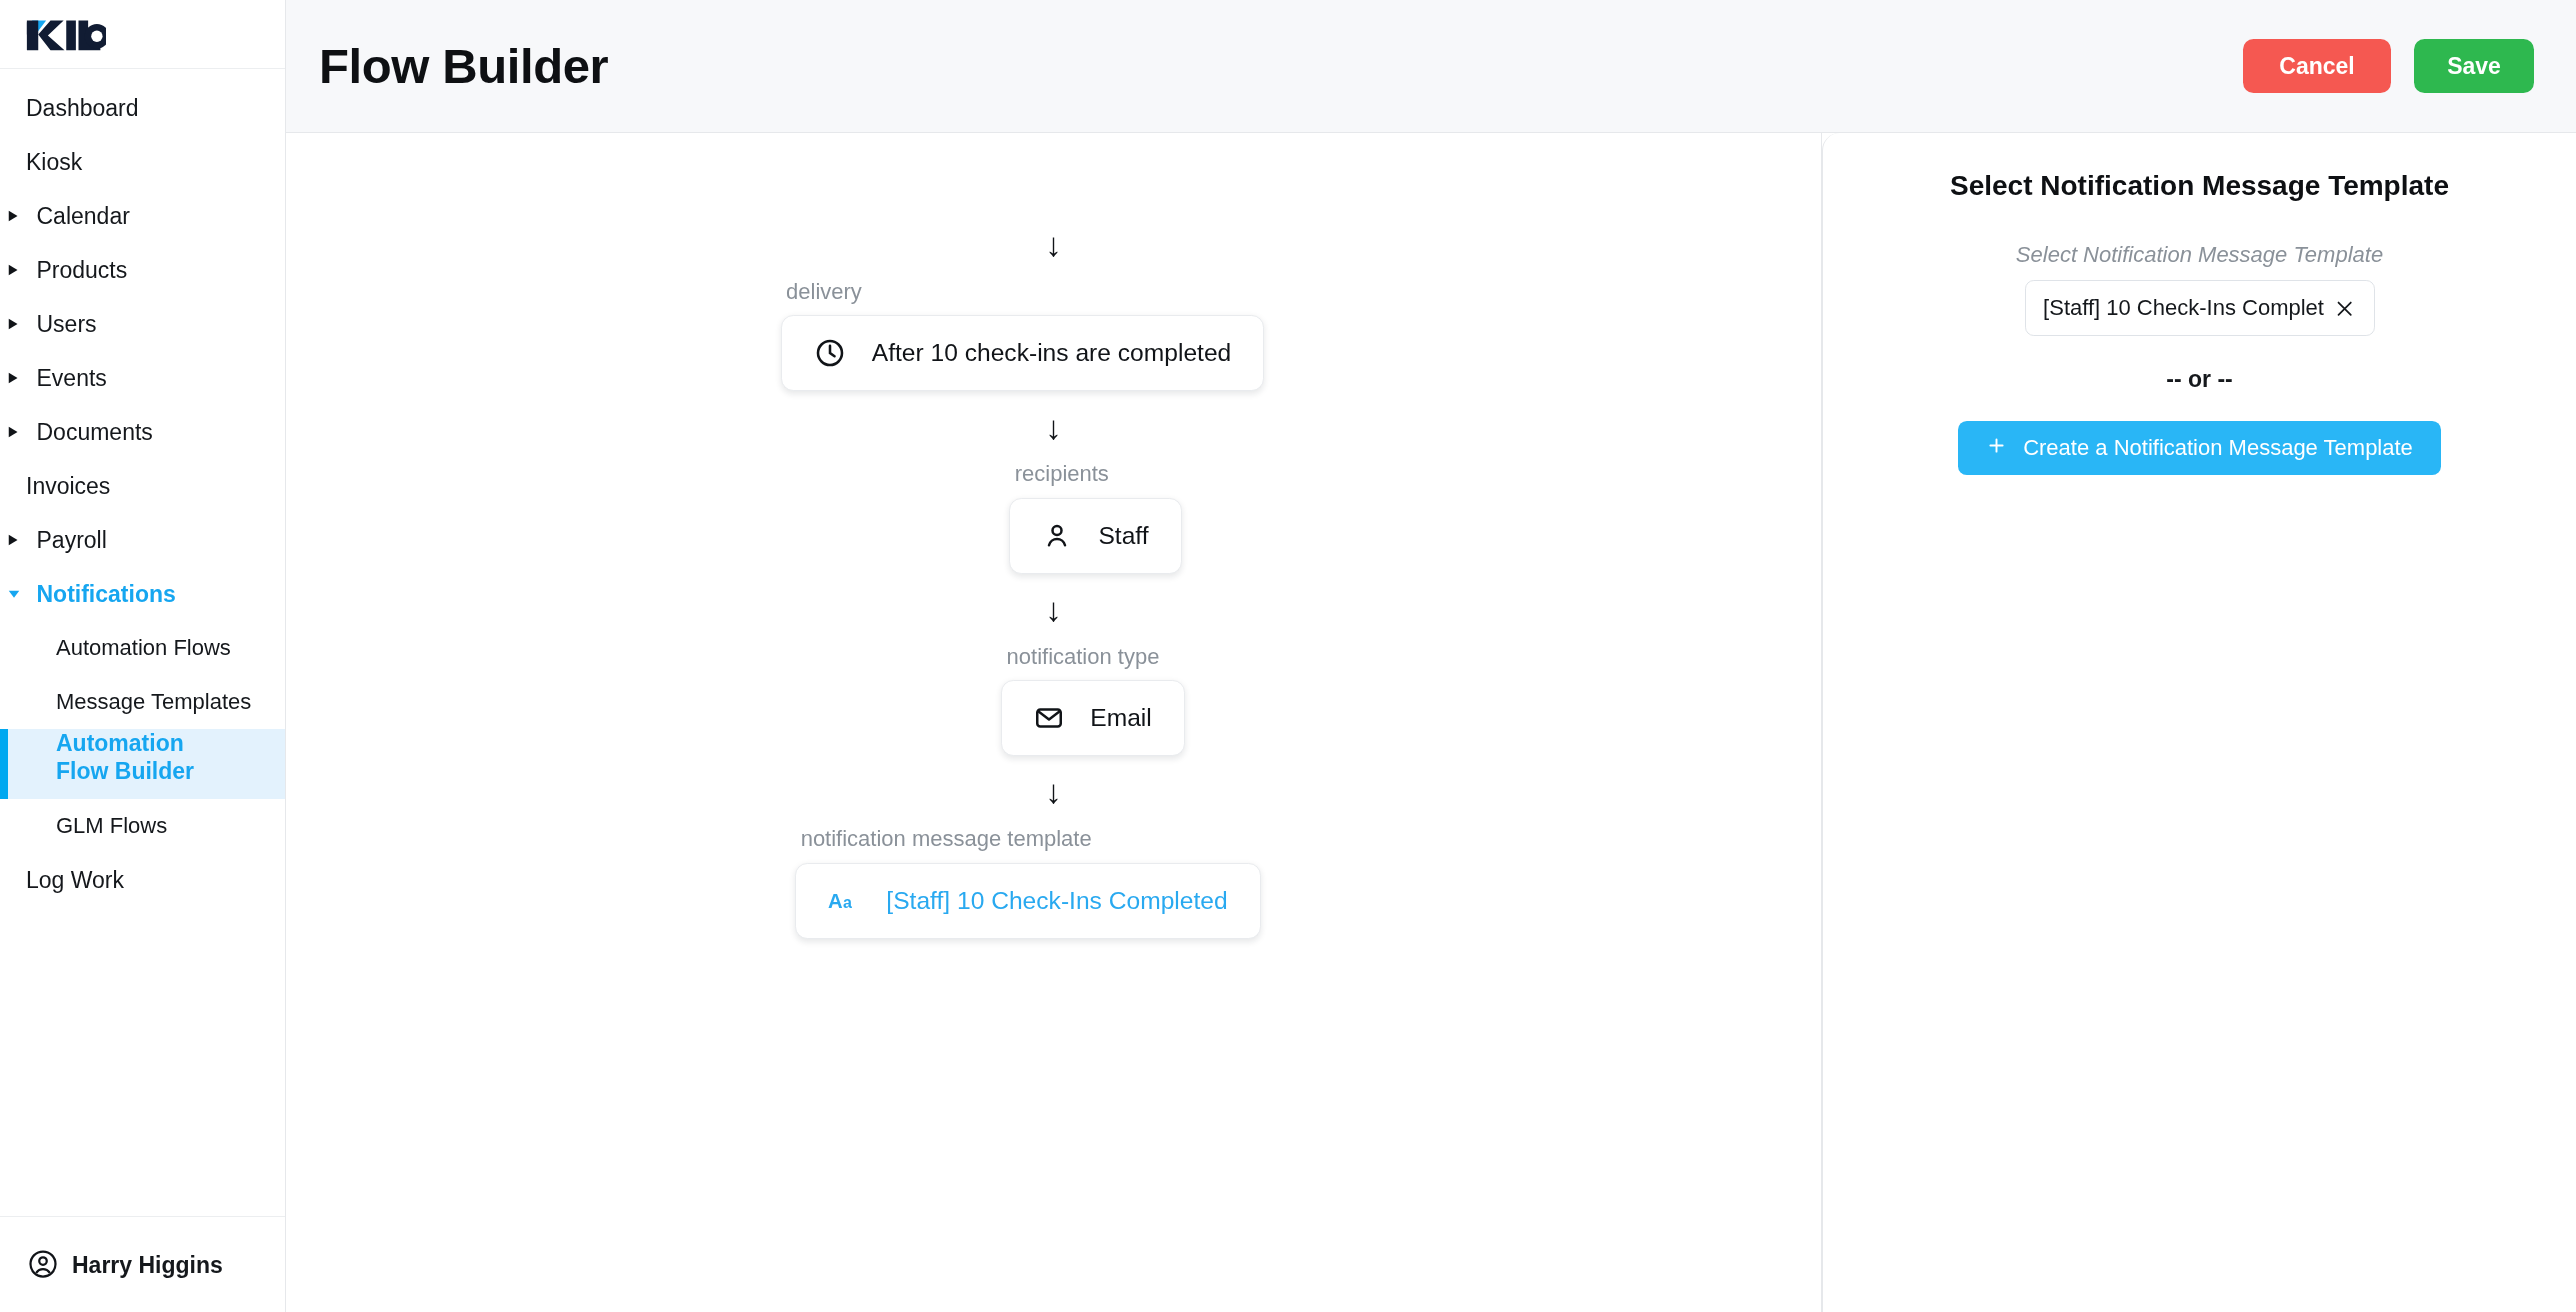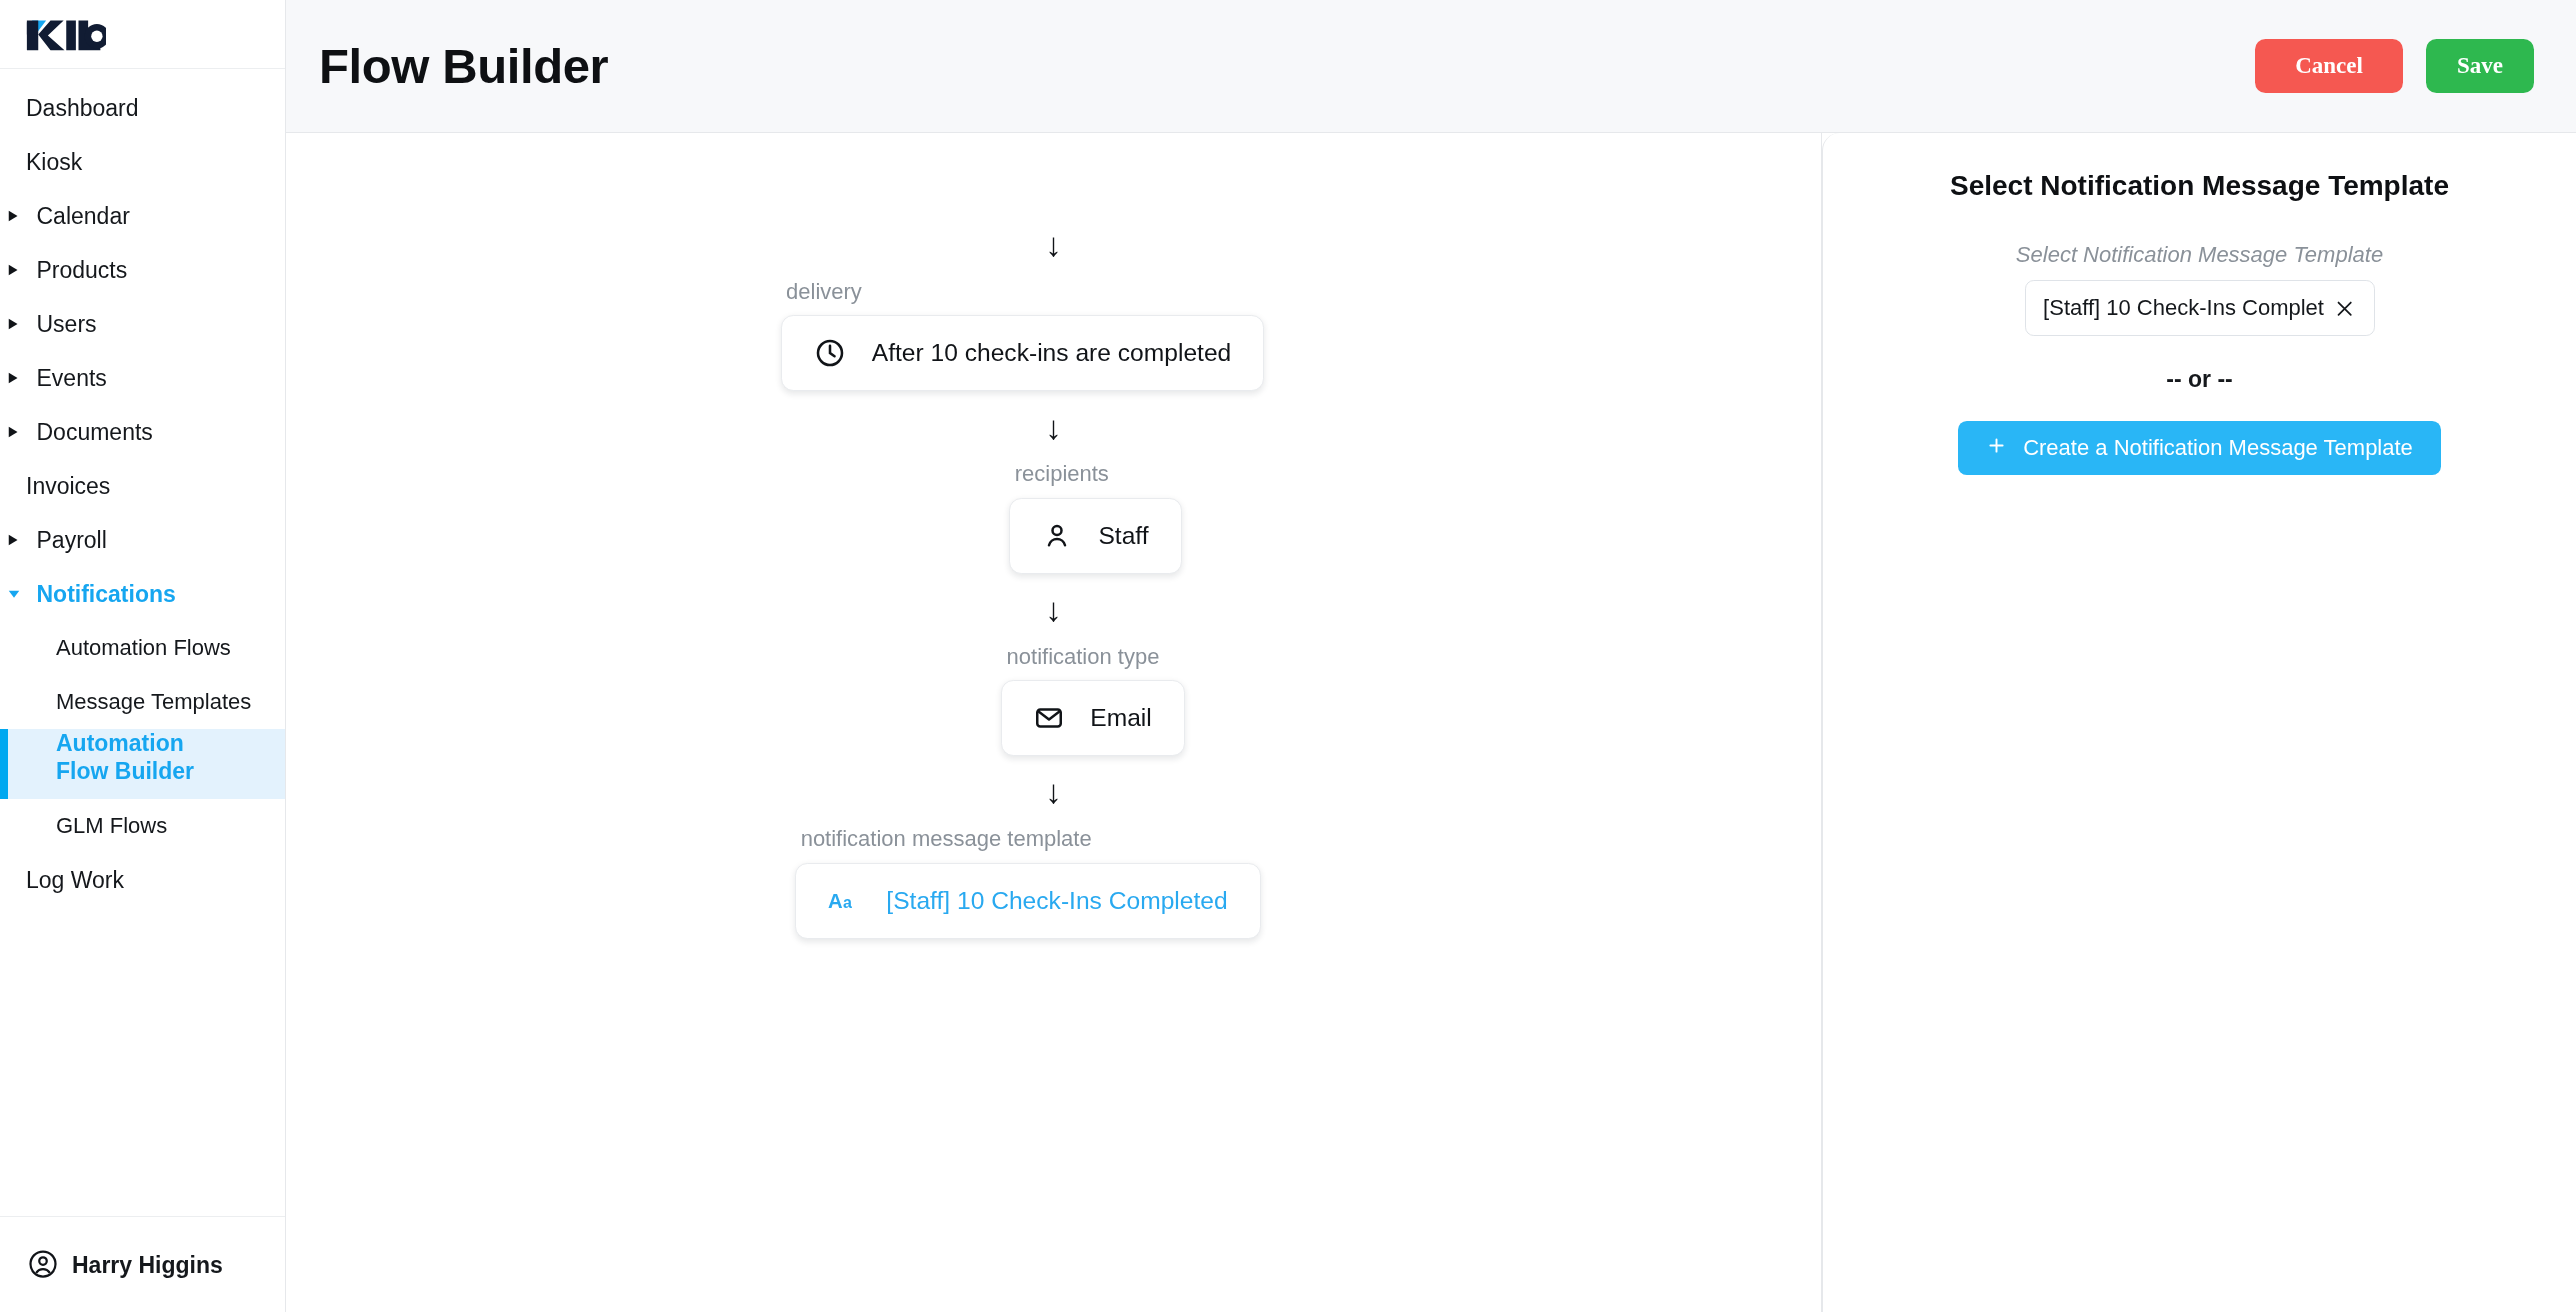--- a/index.html
+++ b/index.html
@@ -88,27 +88,27 @@
     padding: 0 42px 0 33px;
   }
   .page-title {
     font-size: 49px; font-weight: bold; color: #0e1013;
     letter-spacing: -0.4px;
   }
   .topbar-actions { margin-left: auto; display: flex; gap: 23px; }
   .btn {
     border: none; border-radius: 10.5px;
     font-size: 23px; font-weight: bold; color: #ffffff;
-    font-family: Liberation Serif, serif;
+    font-family: Liberation Sans, sans-serif;
     cursor: pointer;
     height: 54px;
     display: flex; align-items: center; justify-content: center;
   }
   .btn-cancel { background: #f55851; width: 148px; }
-  .btn-save { background: #2eb84f; width: 108px; }
+  .btn-save { background: #2eb84f; width: 120px; }
 
   .body-row { flex: 1 1 auto; display: flex; min-height: 0; }
 
   
   .canvas {
     flex: 1 1 auto;
     background: #ffffff;
     border-right: 1.8px solid #e6e8eb;
     position: relative;
     overflow: hidden;

